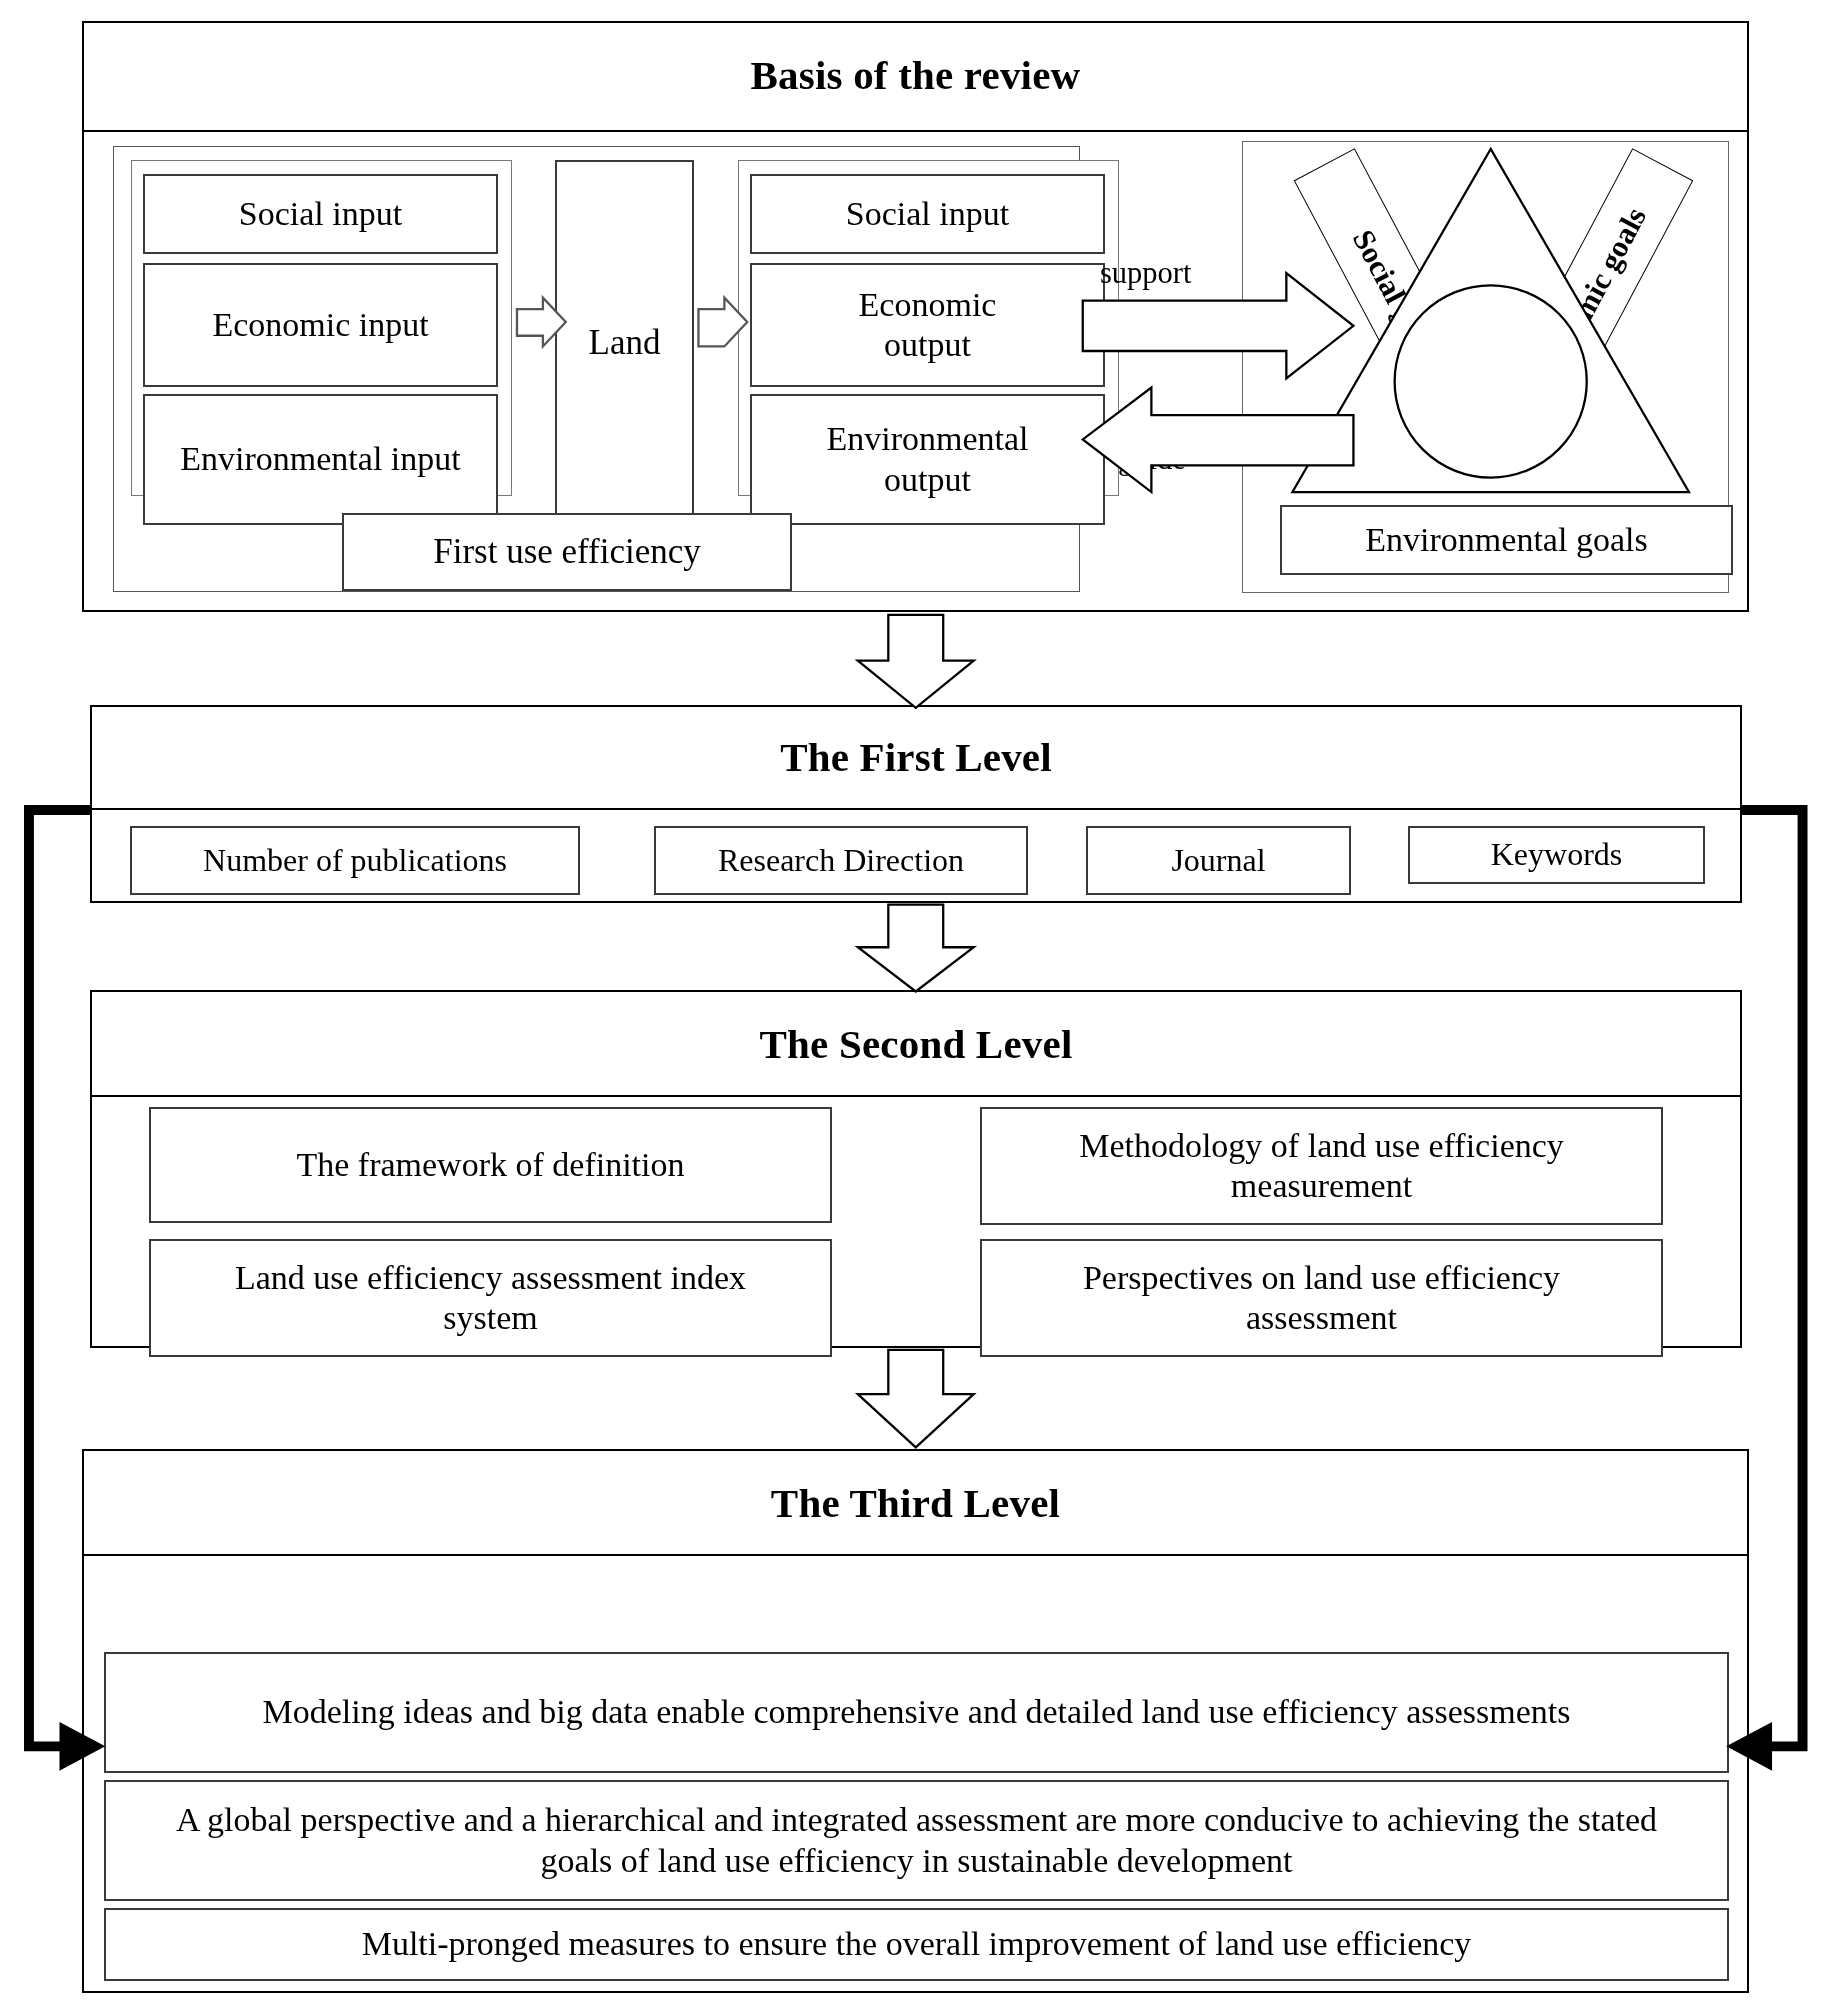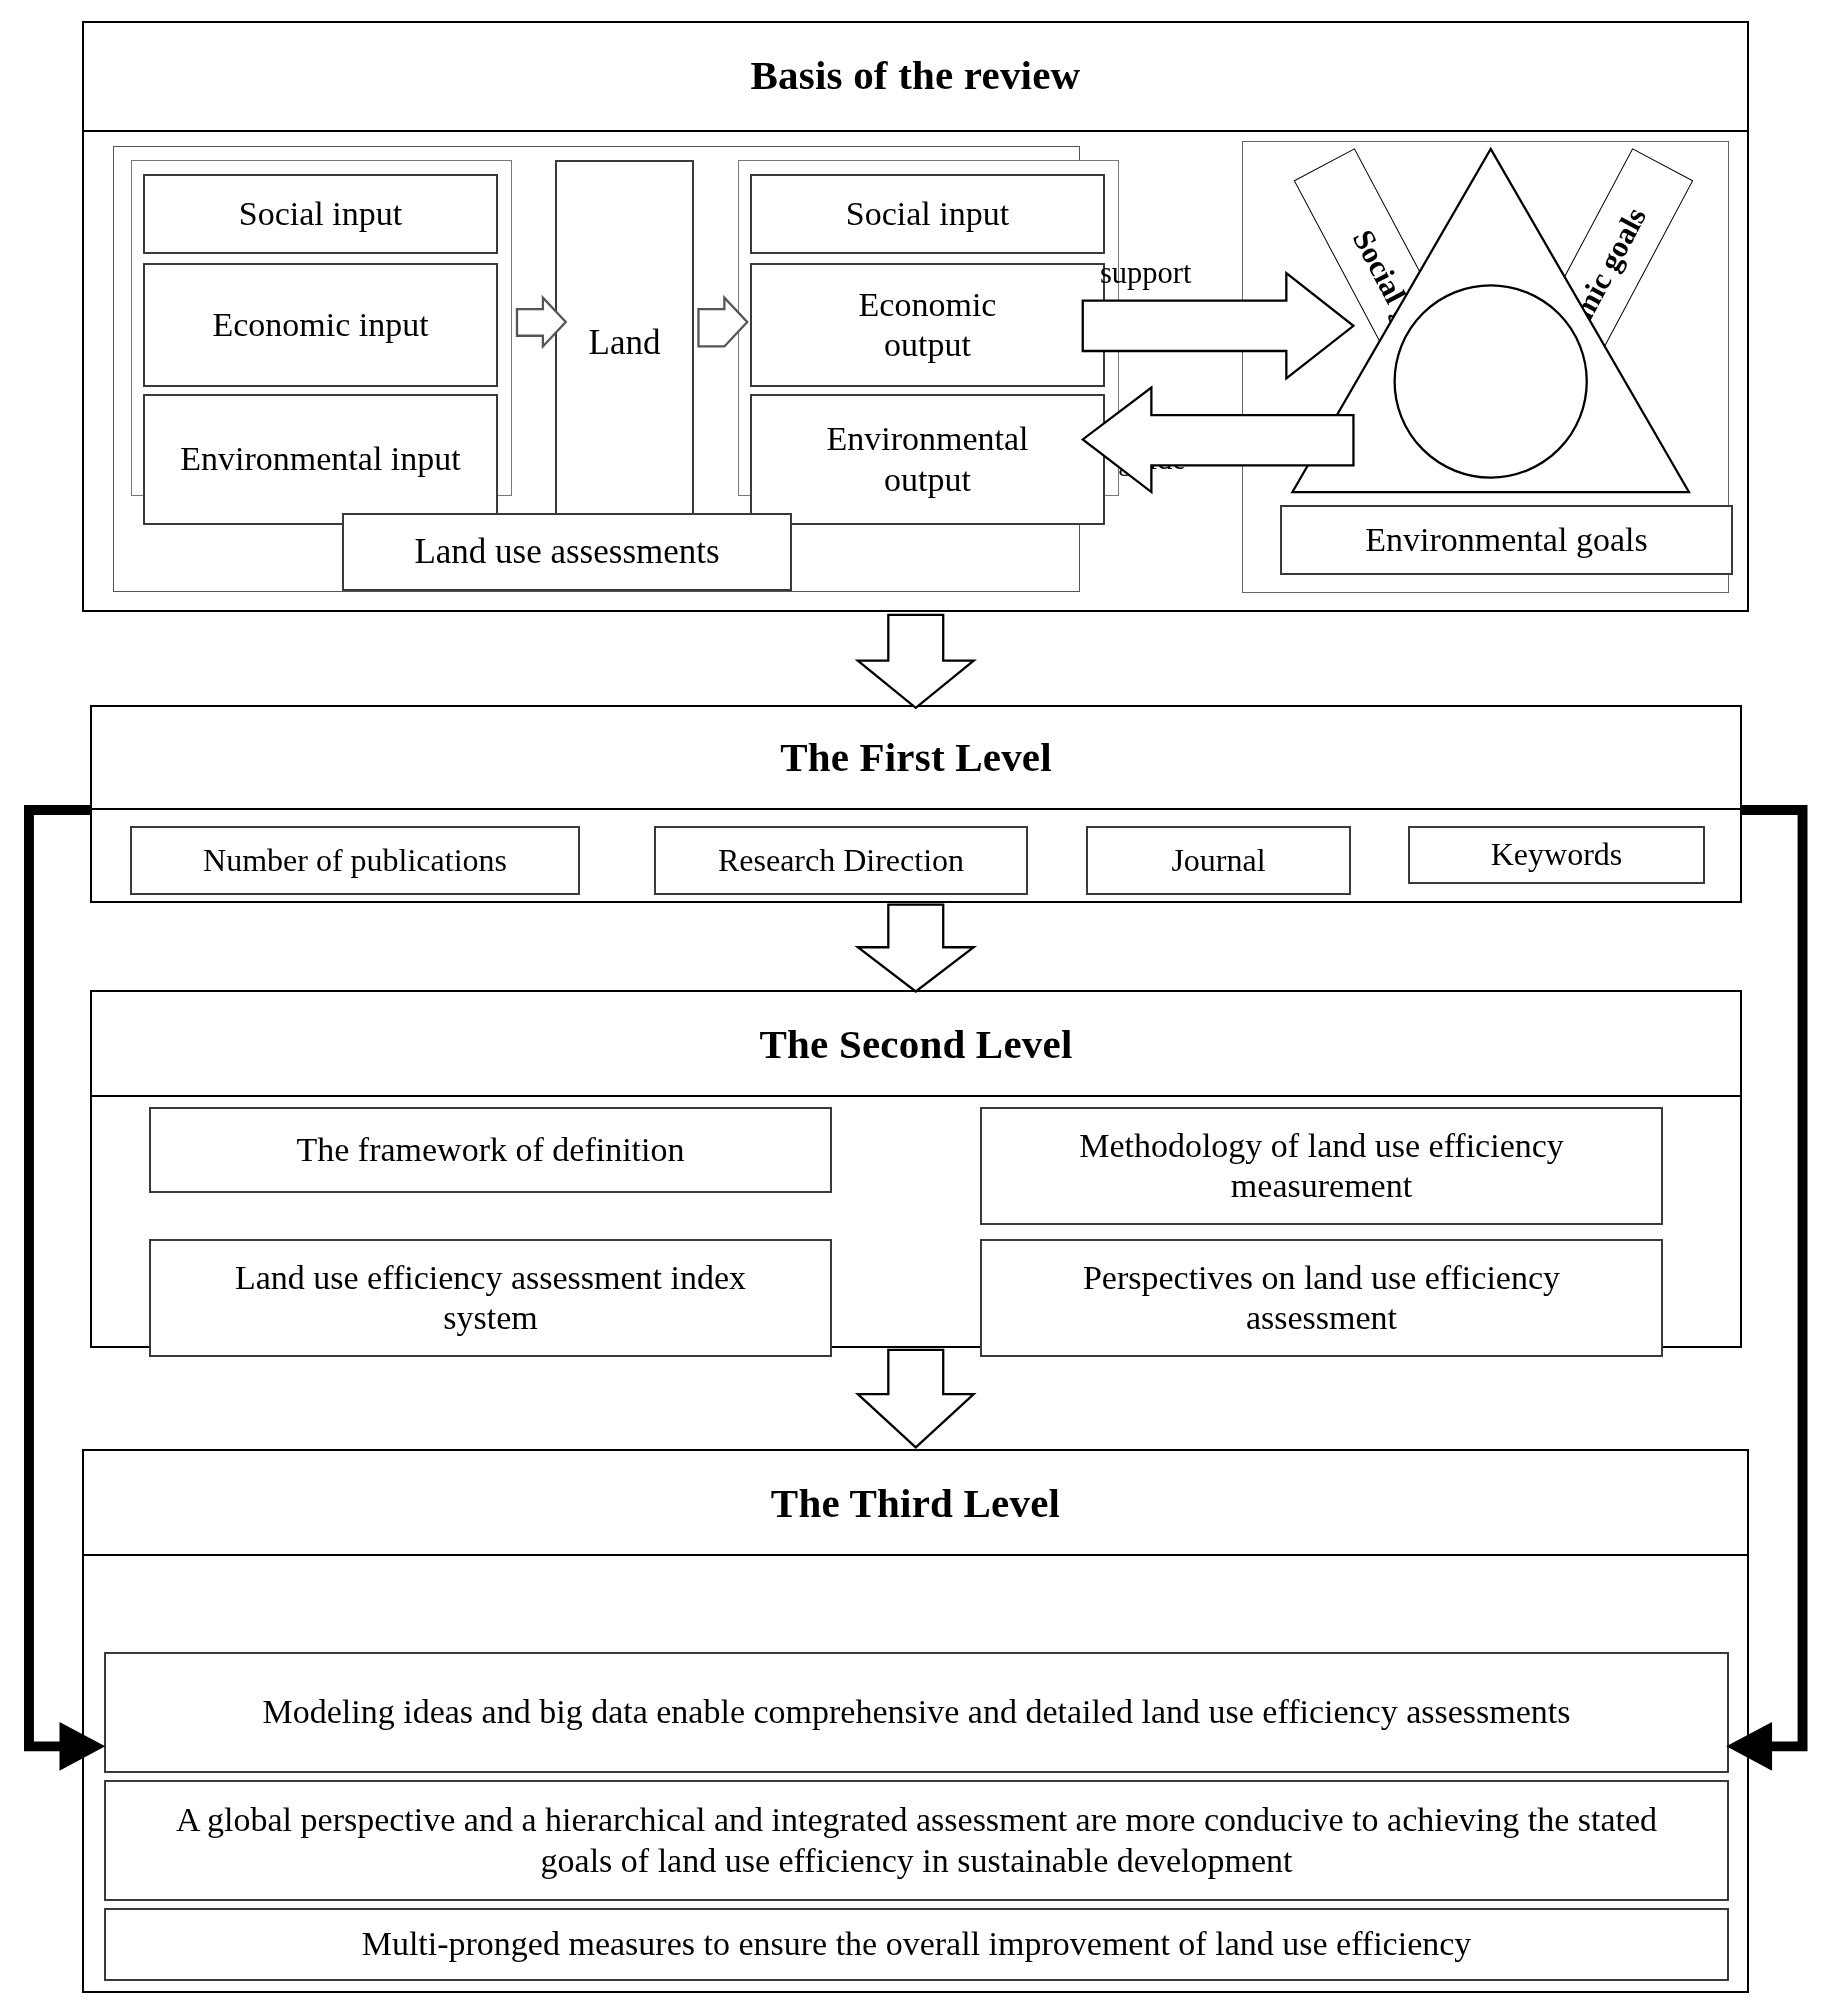--- a/index.html
+++ b/index.html
@@ -114,21 +114,21 @@
     <span>Social input</span>
   </div>
   <div class="node bx t44" style="left:750px; top:263px; width:355px; height:124px;">
     <span style="display:block; padding:0 69px;">Economic output</span>
   </div>
   <div class="node bx t44" style="left:750px; top:394px; width:355px; height:131px;">
     <span style="display:block; padding:0 27.5px;">Environmental output</span>
   </div>
 
   <div class="node bx t46" style="left:342px; top:513px; width:450px; height:78px;">
-    <span>Land use assessments</span>
+    <span>First use efficiency</span>
   </div>
 
   <div class="node bx" style="left:1242px; top:141px; width:487px; height:452px; border:1.5px solid #666;"></div>
 
   <div class="node bx t44" style="left:1280px; top:505px; width:453px; height:70px;">
     <span>Environmental goals</span>
   </div>
 
   <div class="goal-band rot-left" style="left:1243px; top:265px; width:304px; height:67px; transform-origin:center center;">
     <span>Social goals</span>
@@ -160,21 +160,21 @@
   <div class="node bx t42" style="left:1408px; top:826px; width:297px; height:58px;">
     <span>Keywords</span>
   </div>
 
   <div class="node bx-plain" style="left:90px; top:990px; width:1652px; height:358px;"></div>
   <div class="node" style="left:90px; top:990px; width:1652px; height:107px; display:flex; align-items:center; justify-content:center;border-radius:15px;">
     <span class="title">The Second Level</span>
   </div>
   <div class="node" style="left:90px; top:1095px; width:1652px; height:2.3px; background:#000;"></div>
 
-  <div class="node bx t44" style="left:149px; top:1107px; width:683px; height:86px;">
+  <div class="node bx t44" style="left:149px; top:1107px; width:683px; height:116px;">
     <span>The framework of definition</span>
   </div>
   <div class="node bx t44" style="left:980px; top:1107px; width:683px; height:118px;">
     <span style="display:block; padding:0 46px;">Methodology of land use efficiency measurement</span>
   </div>
   <div class="node bx t44" style="left:149px; top:1239px; width:683px; height:118px;">
     <span style="display:block; padding:0 76px;">Land use efficiency assessment index system</span>
   </div>
   <div class="node bx t44" style="left:980px; top:1239px; width:683px; height:118px;">
     <span style="display:block; padding:0 46px;">Perspectives on land use efficiency assessment</span>

